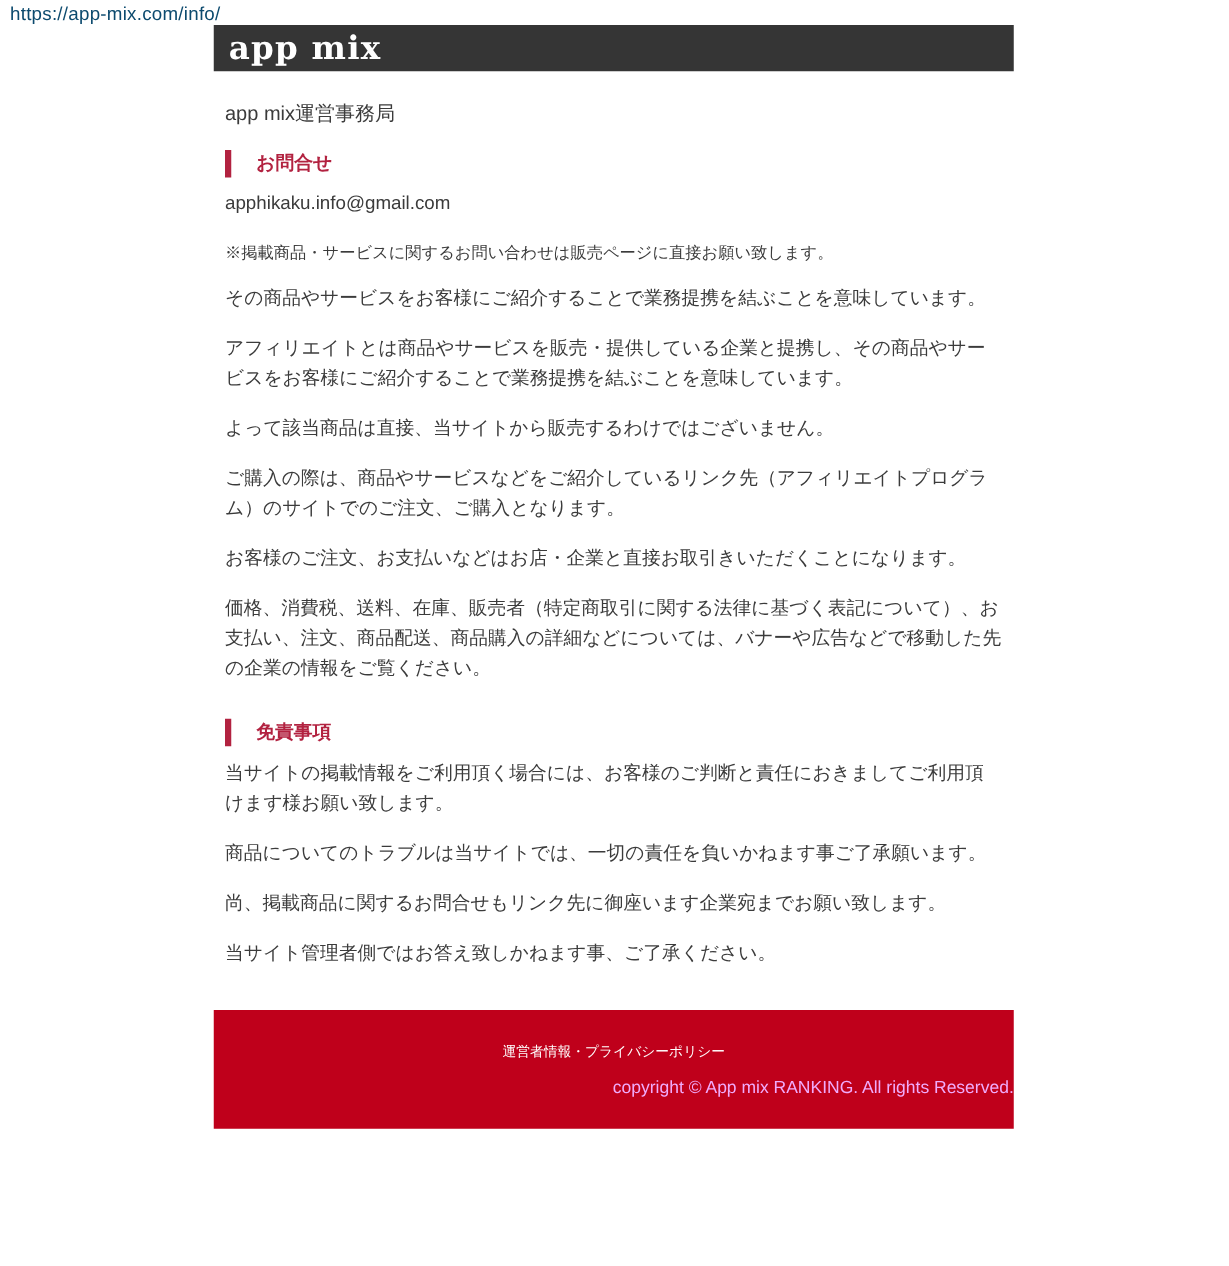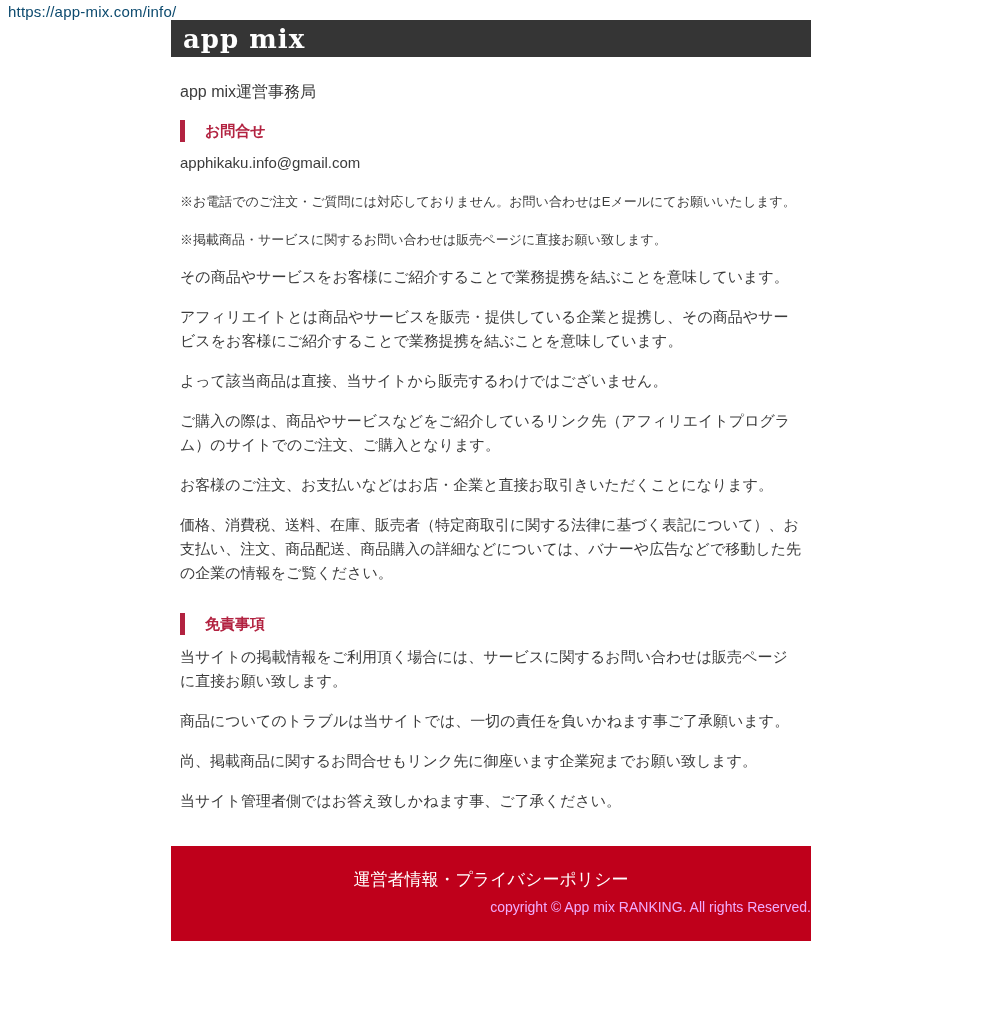--- a/index.html
+++ b/index.html
@@ -67,21 +67,21 @@
   .sec-heading + p.body{margin-top:10px;}
   .site-footer{
     margin-top:33px;
     background:var(--footer-red);
     height:95px;
     color:#ffffff;
     text-align:center;
     display:flex;flex-direction:column;justify-content:center;gap:9px;
   }
   .footer-link{
-    font-size:17px;line-height:18px;
+    font-size:11px;line-height:18px;
     color:#ffffff;cursor:pointer;
   }
   .footer-copyright{
     font-size:14px;line-height:18px;
     color:#f0abfc;
     text-align:right;
   }
 </style>
 </head>
 <body>
@@ -92,36 +92,35 @@
 
   <header class="site-header">
     <h1 class="site-title">app mix</h1>
   </header>
 
   <p class="operator">app mix運営事務局</p>
 
   <section>
     <h2 class="sec-heading first">お問合せ</h2>
     <p class="email">apphikaku.info@gmail.com</p>
-    <p class="note">※お電話でのご注文・ご質問には対応しておりません。お問い合わせはEメールにてお願いいたします。</p>
     <p class="note">※掲載商品・サービスに関するお問い合わせは販売ページに直接お願い致します。</p>
   </section>
 
   <section>
     <p class="body">その商品やサービスをお客様にご紹介することで業務提携を結ぶことを意味しています。</p>
     <p class="body">アフィリエイトとは商品やサービスを販売・提供している企業と提携し、その商品やサービスをお客様にご紹介することで業務提携を結ぶことを意味しています。</p>
     <p class="body">よって該当商品は直接、当サイトから販売するわけではございません。</p>
     <p class="body">ご購入の際は、商品やサービスなどをご紹介しているリンク先（アフィリエイトプログラム）のサイトでのご注文、ご購入となります。</p>
     <p class="body">お客様のご注文、お支払いなどはお店・企業と直接お取引きいただくことになります。</p>
     <p class="body">価格、消費税、送料、在庫、販売者（特定商取引に関する法律に基づく表記について）、お支払い、注文、商品配送、商品購入の詳細などについては、バナーや広告などで移動した先の企業の情報をご覧ください。</p>
   </section>
 
   <section>
     <h2 class="sec-heading third">免責事項</h2>
-    <p class="body">当サイトの掲載情報をご利用頂く場合には、サービスに関するお問い合わせは販売ページに直接お願い致します。</p>
+    <p class="body">当サイトの掲載情報をご利用頂く場合には、お客様のご判断と責任におきましてご利用頂けます様お願い致します。</p>
     <p class="body">商品についてのトラブルは当サイトでは、一切の責任を負いかねます事ご了承願います。</p>
     <p class="body">尚、掲載商品に関するお問合せもリンク先に御座います企業宛までお願い致します。</p>
     <p class="body">当サイト管理者側ではお答え致しかねます事、ご了承ください。</p>
   </section>
 
   <footer class="site-footer">
     <div class="footer-link">運営者情報・プライバシーポリシー</div>
     <div class="footer-copyright">copyright © App mix RANKING. All rights Reserved.</div>
   </footer>
 

